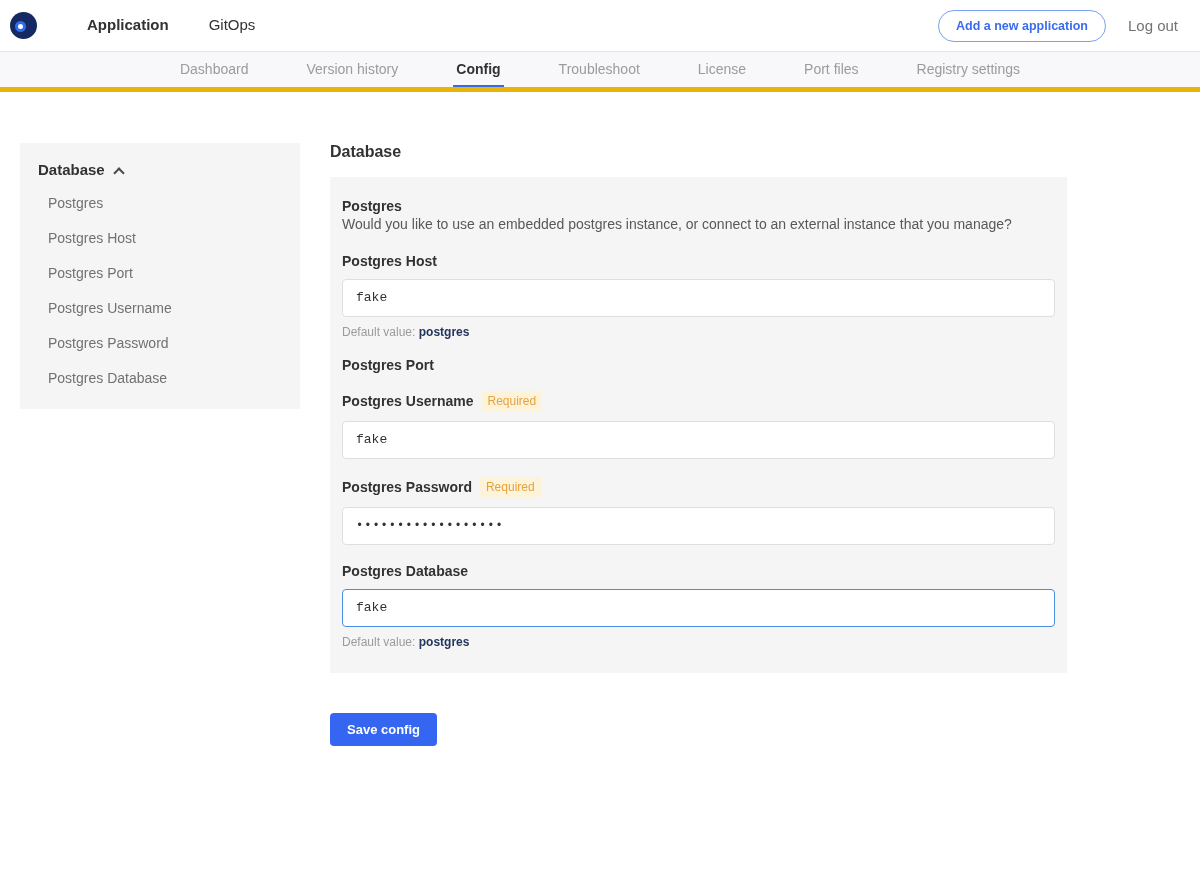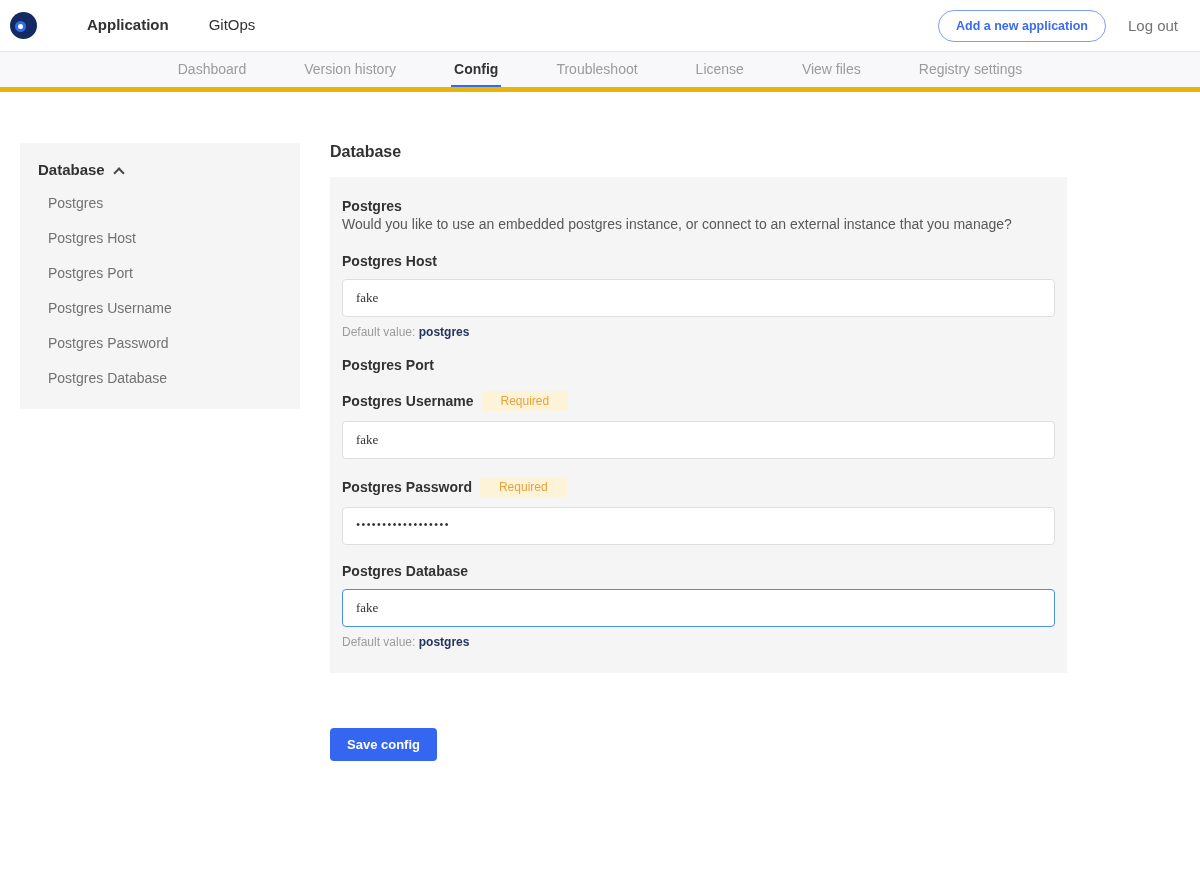--- a/index.html
+++ b/index.html
@@ -53,34 +53,34 @@
 
   .radio-row { display: flex; margin-top: 20px; }
   .radio-option { display: flex; align-items: center; cursor: pointer; margin-right: 34px; }
   .radio-circle { width: 16px; height: 16px; border-radius: 50%; border: 1px solid #9b9b9b; background: #fff; margin-right: 9px; position: relative; flex: 0 0 auto; }
   .radio-circle.selected { border-color: #3b6cf0; }
   .radio-circle.selected::after { content: ""; position: absolute; left: 3px; top: 3px; width: 8px; height: 8px; border-radius: 50%; background: #3b6cf0; }
   .radio-label { font-size: 14px; font-weight: 700; color: #323232; }
 
   .field { margin-top: 18px; }
   .field-label-row { display: flex; align-items: center; }
-  .required-badge { margin-left: 8px; font-size: 12px; color: #e7a23c; background: #fdf3d9; padding: 3px 19px; border-radius: 2px; }
+  .required-badge { margin-left: 8px; font-size: 12px; color: #e7a23c; background: #fdf3d9; padding: 3px 6px; border-radius: 2px; }
   .text-input {
     display: block; width: 100%; height: 38px; margin-top: 10px;
     border: 1px solid #dfdfdf; border-radius: 4px; background: #fff;
     font-size: 13px; color: #323232; padding: 0 13px; outline: none;
-    font-family: Liberation Serif, serif;
+    font-family: Liberation Mono, monospace;
   }
   .text-input.focused { border-color: #4a90e2; }
   .text-input.password { letter-spacing: 1px; font-size: 12px; }
   .default-hint { margin-top: 8px; font-size: 12px; color: #9b9b9b; }
   .default-hint b { color: #23355c; font-weight: 700; }
 
   .save-btn {
-    margin: 55px 0 17px 0; background: #3566f2; color: #ffffff; border: none;
+    margin: 40px 0 17px 0; background: #3566f2; color: #ffffff; border: none;
     font-size: 13px; font-weight: 700; padding: 9px 17px; border-radius: 4px; cursor: pointer;
     font-family: "Liberation Sans", sans-serif;
   }
 </style>
 </head>
 <body>
 
 <div class="topbar">
   <div class="logo">
     <div class="logo-inner"></div>
@@ -110,21 +110,21 @@
   <div class="subnav-tab active">
       <span>Config</span>
     </div>
   <div class="subnav-tab">
       <span>Troubleshoot</span>
     </div>
   <div class="subnav-tab">
       <span>License</span>
     </div>
   <div class="subnav-tab">
-      <span>View files</span>
+      <span>Port files</span>
     </div>
   <div class="subnav-tab">
       <span>Registry settings</span>
     </div>
 </div>
 
 <div class="content">
 
   <div class="config-sidebar">
     <div class="sidebar-group-header">

